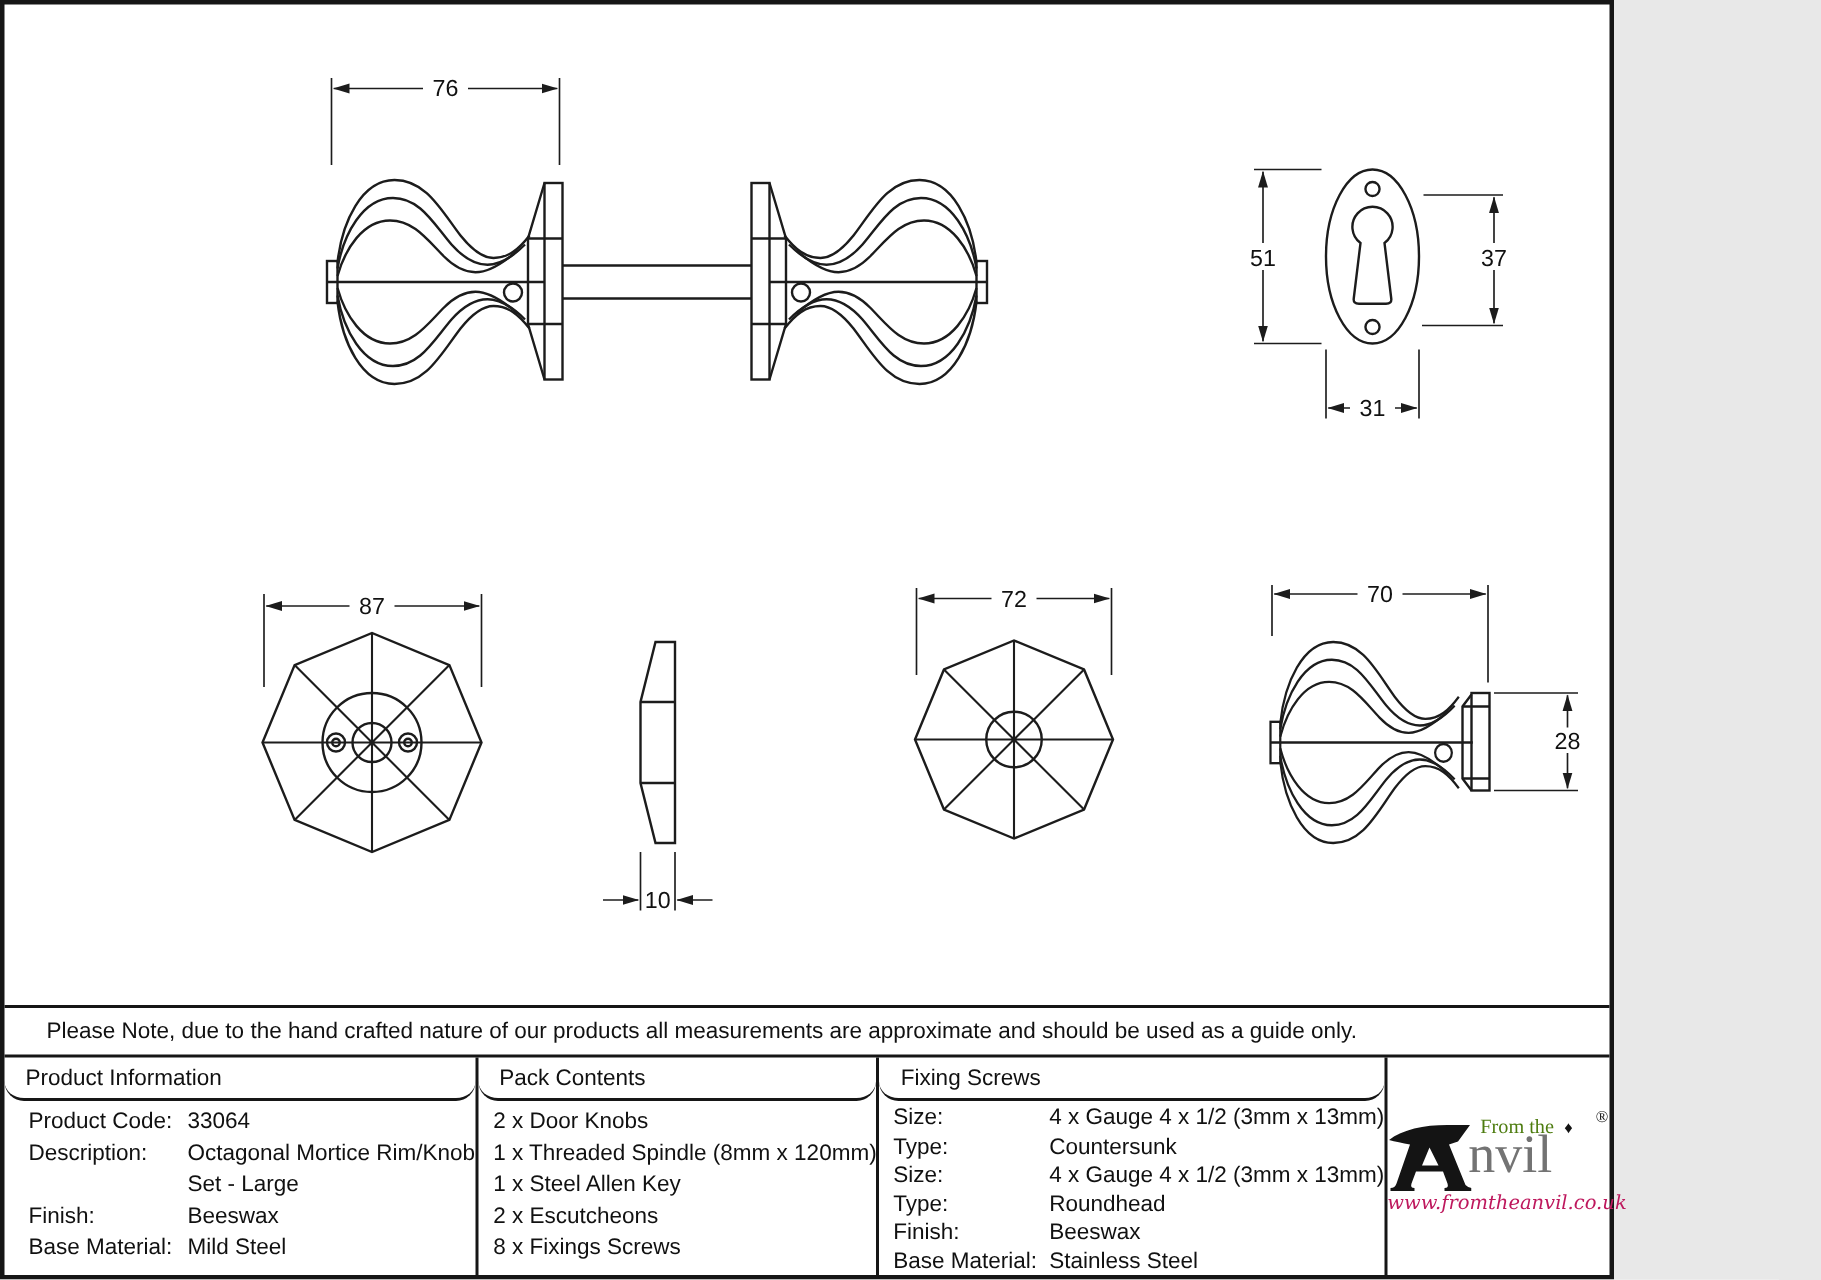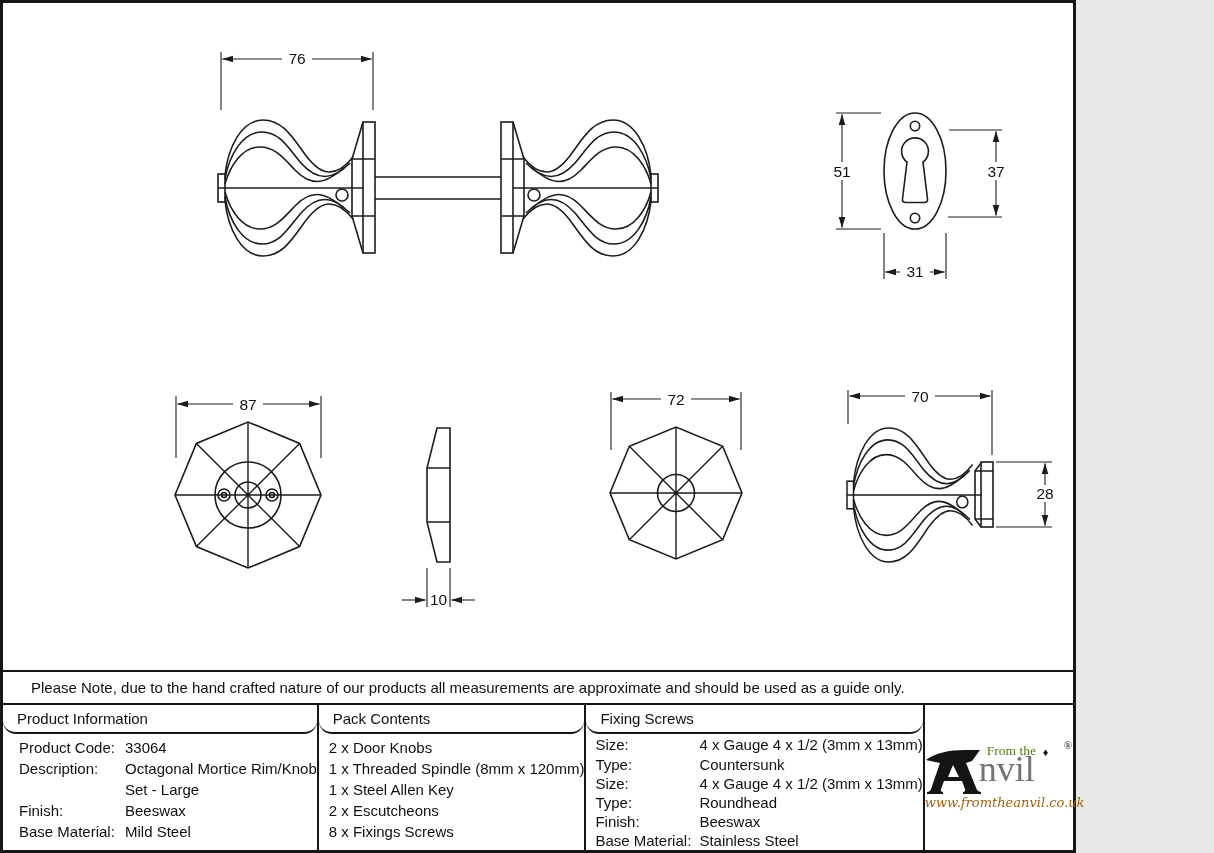--- a/index.html
+++ b/index.html
@@ -45,21 +45,21 @@
     font-size:13.5px;color:#4d7c0f;
   }
   .logo-diamond{position:absolute;left:118px;top:3px;font-size:11px;color:#141414;}
   .logo-reg{position:absolute;left:139px;top:-4px;font-size:11px;font-family:"Liberation Serif",serif;color:#141414;}
   .logo-name{
     position:absolute;left:54px;top:4px;font-family:"Liberation Serif",serif;
     font-size:36px;line-height:44px;color:#737373;letter-spacing:0px;
   }
   .logo-url{
     position:absolute;left:0;top:52px;width:152px;text-align:center;
-    font-family:"DejaVu Serif",serif;font-style:italic;font-size:13px;color:#a16207;
+    font-family:"DejaVu Serif",serif;font-style:italic;font-size:13px;color:#be185d;
   }
   .dim-text{font-family:"Liberation Sans",sans-serif;font-size:15.5px;fill:#111;text-anchor:middle;}
   .part{fill:none;stroke:#1c1c1c;stroke-width:1.6;}
   .dim{fill:none;stroke:#1c1c1c;stroke-width:1.1;}
 </style>
 </head>
 <body>
 
 <div class="sheet">
 

